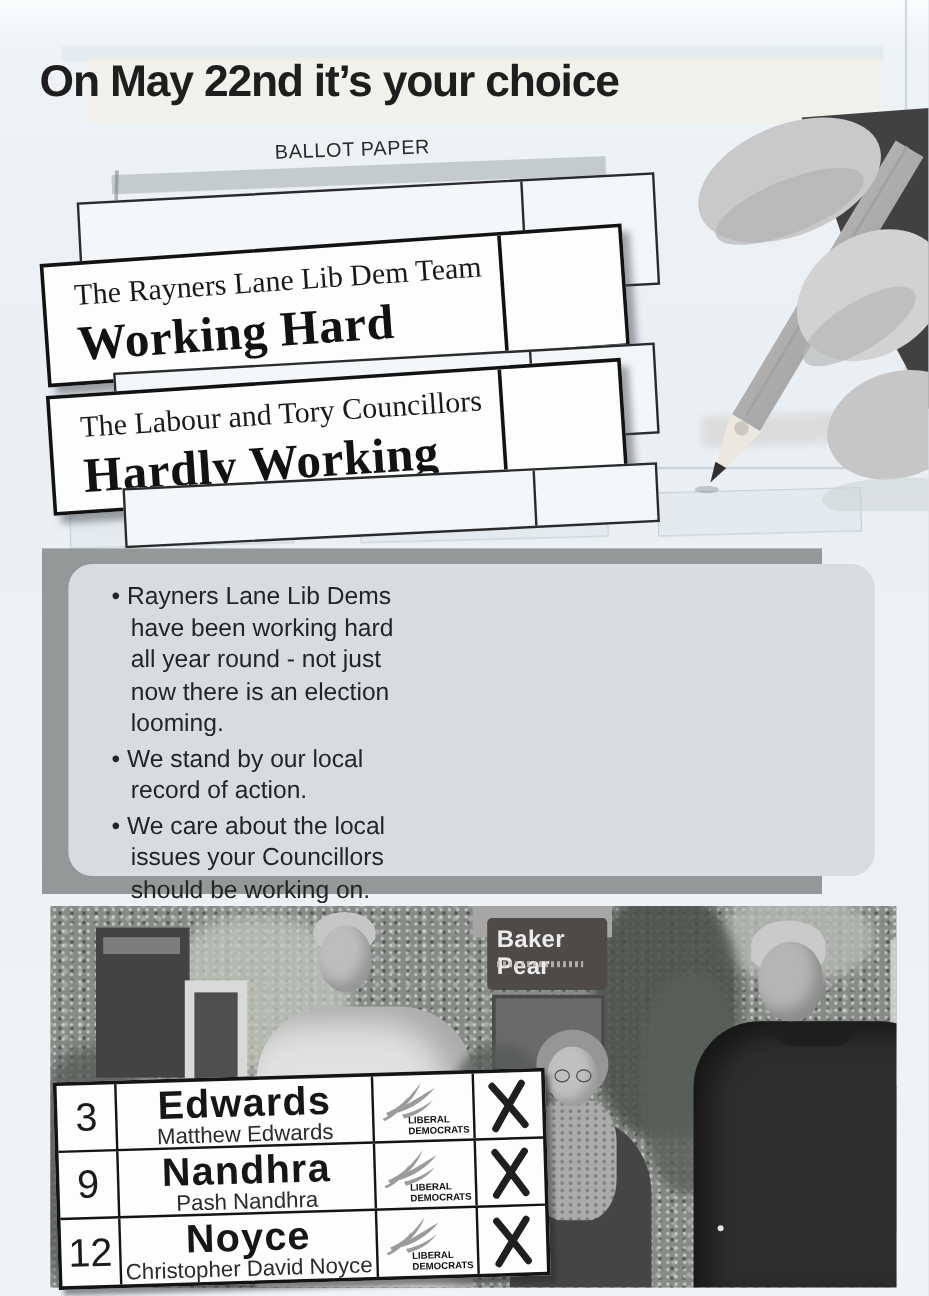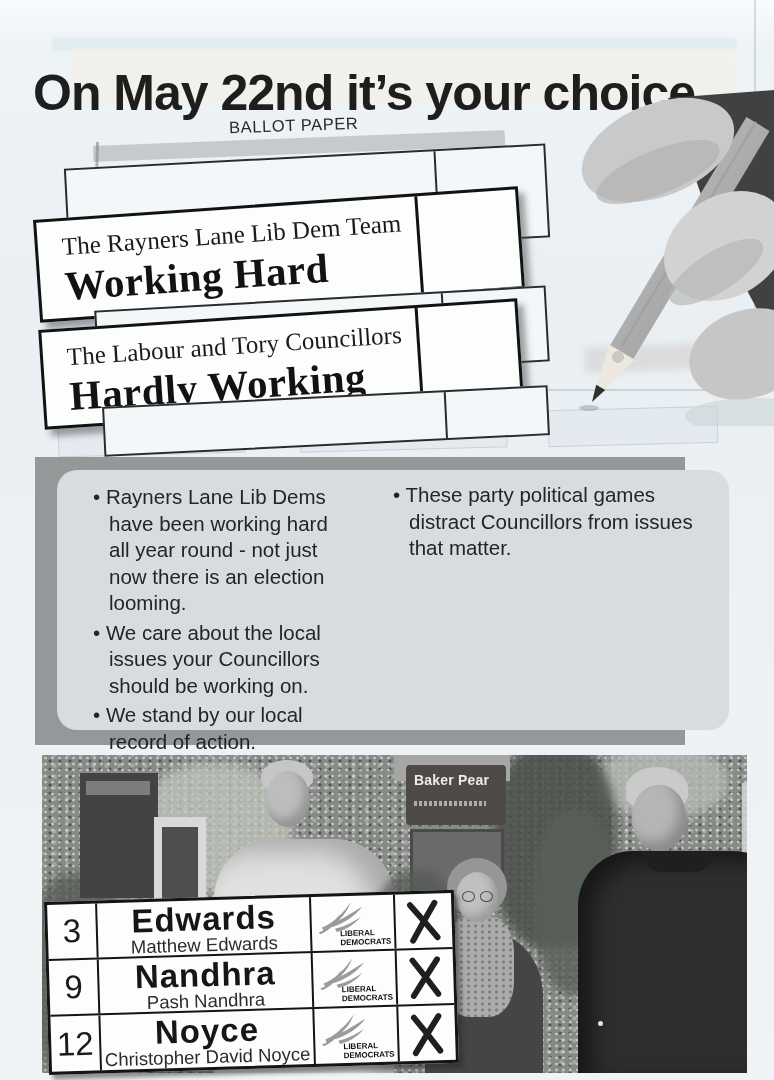--- a/index.html
+++ b/index.html
@@ -10,22 +10,22 @@
   .cream-band{position:absolute;left:72px;top:48px;width:662px;height:54px;background:#f6efe1;opacity:.55;}
   .ghost-band{position:absolute;left:52px;top:38px;width:684px;height:13px;background:#d9e5ec;opacity:.55;filter:blur(1px);}
   .crease-v{position:absolute;left:754px;top:0;width:2px;height:330px;background:rgba(160,176,186,.4);filter:blur(.6px);}
   .crease-h{position:absolute;left:536px;top:389px;width:238px;height:2px;background:rgba(168,184,194,.5);filter:blur(.6px);}
   .ghost-box{position:absolute;height:35px;border:1px solid rgba(128,144,156,.28);background:rgba(184,200,210,.13);transform:rotate(-1.5deg);filter:blur(.6px);}
   .gb1{left:58px;top:418px;width:185px;}
   .gb2{left:300px;top:413px;width:205px;}
   .gb3{left:548px;top:408px;width:168px;}
   .ghost-smudge{position:absolute;left:585px;top:345px;width:125px;height:26px;background:rgba(188,172,166,.28);filter:blur(3px);transform:rotate(-2deg);}
   
-  .title{position:absolute;left:33px;top:49px;font-weight:bold;font-size:50px;line-height:1;
-    letter-spacing:-1px;color:#1e1e1e;white-space:nowrap;margin-top:19px;}
+  .title{position:absolute;left:33px;top:49px;font-weight:bold;font-size:37px;line-height:1;
+    letter-spacing:-1px;color:#1e1e1e;white-space:nowrap;}
   
   .bp-label{position:absolute;left:229px;top:116px;font-size:16.5px;letter-spacing:.6px;color:#2a2a2a;transform:rotate(-2deg);}
   .smudge{position:absolute;left:93px;top:138px;width:412px;height:16px;background:#b7bec2;transform:rotate(-2.2deg);opacity:.75;filter:blur(.5px);}
   .pencil-streak{position:absolute;left:94px;top:142px;width:3px;height:150px;background:linear-gradient(180deg,#767b80,#a7b0b6);opacity:.55;transform:rotate(1.5deg);}
   .bg-strip{position:absolute;background:#f3f7f9;border:2px solid #2b2b2b;}
   .bg-strip::after{content:"";position:absolute;top:0;bottom:0;left:77%;width:2px;background:#2b2b2b;}
   .s1{left:66px;top:156px;width:478px;height:90px;transform:rotate(-3deg);}
   .s2{left:96px;top:298px;width:448px;height:72px;transform:rotate(-3.2deg);}
   .s3{left:103px;top:396px;width:442px;height:46px;transform:rotate(-2.8deg);}
   .strip{position:absolute;background:#fcfdfd;border:3px solid #121212;box-shadow:6px 7px 6px rgba(70,75,80,.5);padding-left:24px;box-sizing:border-box;}
@@ -56,21 +56,21 @@
   .ph-dark1{left:452px;top:-12px;width:122px;height:205px;background:#4a4f4a;border-radius:40%;opacity:.85;filter:blur(5px);}
   .ph-dark2{left:-12px;top:118px;width:95px;height:205px;background:#575b57;border-radius:40%;opacity:.8;filter:blur(6px);}
   .fol1{left:328px;top:115px;width:92px;height:165px;background:#555a55;border-radius:45%;opacity:.75;filter:blur(4px);}
   .fol2{left:492px;top:55px;width:82px;height:185px;background:#596059;border-radius:45%;opacity:.8;filter:blur(4px);}
   .shop-l{left:38px;top:18px;width:78px;height:125px;background:#434343;}
   .shop-l-bar{left:6px;top:8px;width:64px;height:14px;background:#7d7d7d;}
   .door{left:112px;top:62px;width:52px;height:118px;background:#d9d9d9;}
   .door-in{left:8px;top:10px;width:36px;height:98px;background:#4e4e4e;}
   .bldg{left:352px;top:0;width:116px;height:26px;background:#a6a6a6;}
   .sign{left:364px;top:10px;width:100px;height:60px;background:#4e4a48;border-radius:4px;}
-  .sign-text{position:static;display:block;margin:7px 0 12px 8px;font-weight:bold;font-size:14px;color:#ececec;letter-spacing:.2px;}
+  .sign-text{position:static;display:block;margin:7px 0 12px 8px;font-weight:bold;font-size:20px;color:#ececec;letter-spacing:.2px;}
   .sign-sub{left:8px;top:36px;width:72px;height:5px;background:repeating-linear-gradient(90deg,#c9c4c0 0 3px,transparent 3px 5px);opacity:.8;}
   .shopwin{left:368px;top:74px;width:88px;height:58px;background:#6a6a6a;border:3px solid #4a4a4a;}
   .m1-hair{left:219px;top:5px;width:52px;height:34px;background:#c6c6c6;border-radius:50% 50% 45% 45%;}
   .m1-face{left:224px;top:16px;width:44px;height:56px;background:#bdbdbd;border-radius:50%;box-shadow:inset -6px -8px 10px rgba(90,90,90,.4);}
   .m1-shirt{left:172px;top:84px;width:180px;height:234px;background:#e1e1e1;border-radius:60px 60px 0 0;box-shadow:inset -20px 12px 26px rgba(115,115,115,.5);}
   .w-body{left:383px;top:178px;width:118px;height:140px;background:#454545;border-radius:45% 45% 0 0;}
   .w-hair{left:405px;top:103px;width:60px;height:58px;background:#969696;border-radius:50%;}
   .w-face{left:414px;top:117px;width:42px;height:50px;background:#c0c0c0;border-radius:50%;box-shadow:inset -5px -6px 8px rgba(100,100,100,.4);}
   .w-glasses{left:419px;top:136px;width:33px;height:10px;}
   .w-glasses::before,.w-glasses::after{content:"";position:absolute;top:0;width:11px;height:9px;border:1.5px solid #4a4a4a;border-radius:50%;}
@@ -158,25 +158,24 @@
     <ellipse cx="118" cy="64" rx="80" ry="46" fill="#c9c9c9" transform="rotate(-22 118 64)"></ellipse>
     <ellipse cx="118" cy="86" rx="66" ry="22" fill="#b1b1b1" opacity=".65" transform="rotate(-22 118 86)"></ellipse>
     <ellipse cx="186" cy="160" rx="66" ry="50" fill="#d2d2d2" transform="rotate(-32 186 160)"></ellipse>
     <ellipse cx="176" cy="186" rx="54" ry="20" fill="#b5b5b5" opacity=".65" transform="rotate(-32 176 186)"></ellipse>
   </svg>
 
   <div class="info-box">
     <div class="info-inner">
       <ul class="bullets col-left">
         <li>Rayners Lane Lib Dems have been working hard all year round - not just now there is an election looming.</li>
+        <li>We stand by our local record of action.</li>
         <li>We care about the local issues your Councillors should be working on.</li>
-        <li>We stand by our local record of action.</li>
       </ul>
       <ul class="bullets col-right">
-        <li>These party political games distract Councillors from issues that matter.</li>
       </ul>
     </div>
   </div>
 
   <div class="photo">
     <div class="ph-light1"></div>
     <div class="ph-light3"></div>
     <div class="ph-dark1"></div>
     <div class="ph-dark2"></div>
     <div class="shop-l">

